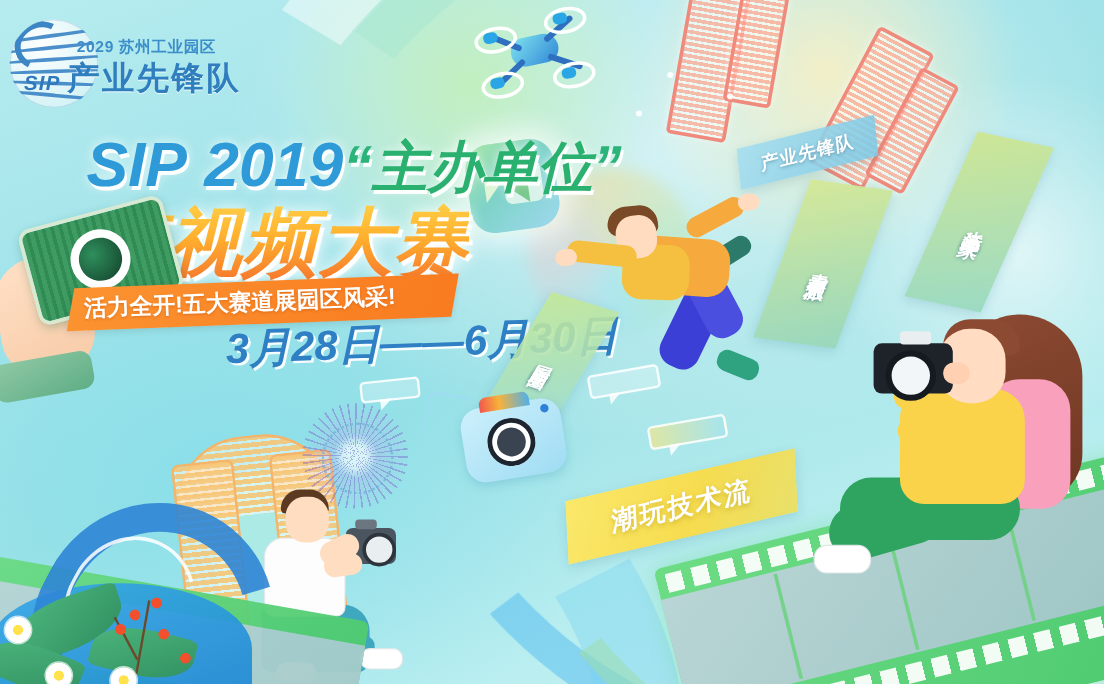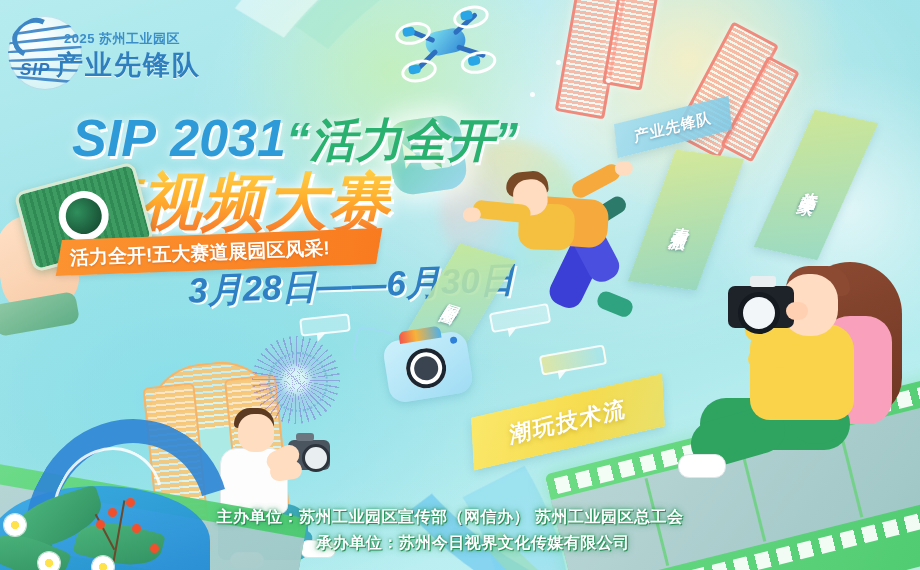--- a/index.html
+++ b/index.html
@@ -321,27 +321,27 @@
       <i style="top:12px;transform:rotate(-8deg);"></i>
       <i style="top:22px;transform:rotate(-6deg);"></i>
       <i style="top:32px;transform:rotate(-4deg);"></i>
       <i style="top:42px;transform:rotate(-2deg);"></i>
       <i style="top:52px;transform:rotate(2deg);"></i>
       <i style="top:62px;transform:rotate(5deg);"></i>
       <span class="swoosh"></span>
       <span class="sip">SIP</span>
     </div>
     <div class="logo-txt">
-      <div class="logo-l1">2025 苏州工业园区</div>
+      <div class="logo-l1">2029 苏州工业园区</div>
       <div class="logo-l2">产业先锋队</div>
     </div>
   </div>
 
   <div class="title1">
-    <span class="t-sip">SIP</span><span>&nbsp;</span><span class="t-year">2031</span><span class="t-quote">“</span><span class="t-green">活力全开</span><span class="t-quote">”</span>
+    <span class="t-sip">SIP</span><span>&nbsp;</span><span class="t-year">2019</span><span class="t-quote">“</span><span class="t-green">主办单位</span><span class="t-quote">”</span>
   </div>
   <div class="title2">短视频大赛</div>
 
   <div class="hand">
     <div class="palm"></div>
     <div class="cuff"></div>
   </div>
   <div class="device">
     <div class="scr">
         <i></i>
@@ -466,18 +466,14 @@
     <div class="w-head"></div>
     <div class="w-armU"></div>
     <div class="w-armL"></div>
     <div class="w-cam">
         <b></b>
         <i></i>
       </div>
     <div class="w-hand"></div>
   </div>
 
-  <div class="credits">
-    <div class="credit-line l1">主办单位：苏州工业园区宣传部（网信办） 苏州工业园区总工会</div>
-    <div class="credit-line l2">承办单位：苏州今日视界文化传媒有限公司</div>
-  </div>
 
 </div>
 
 </body></html>

